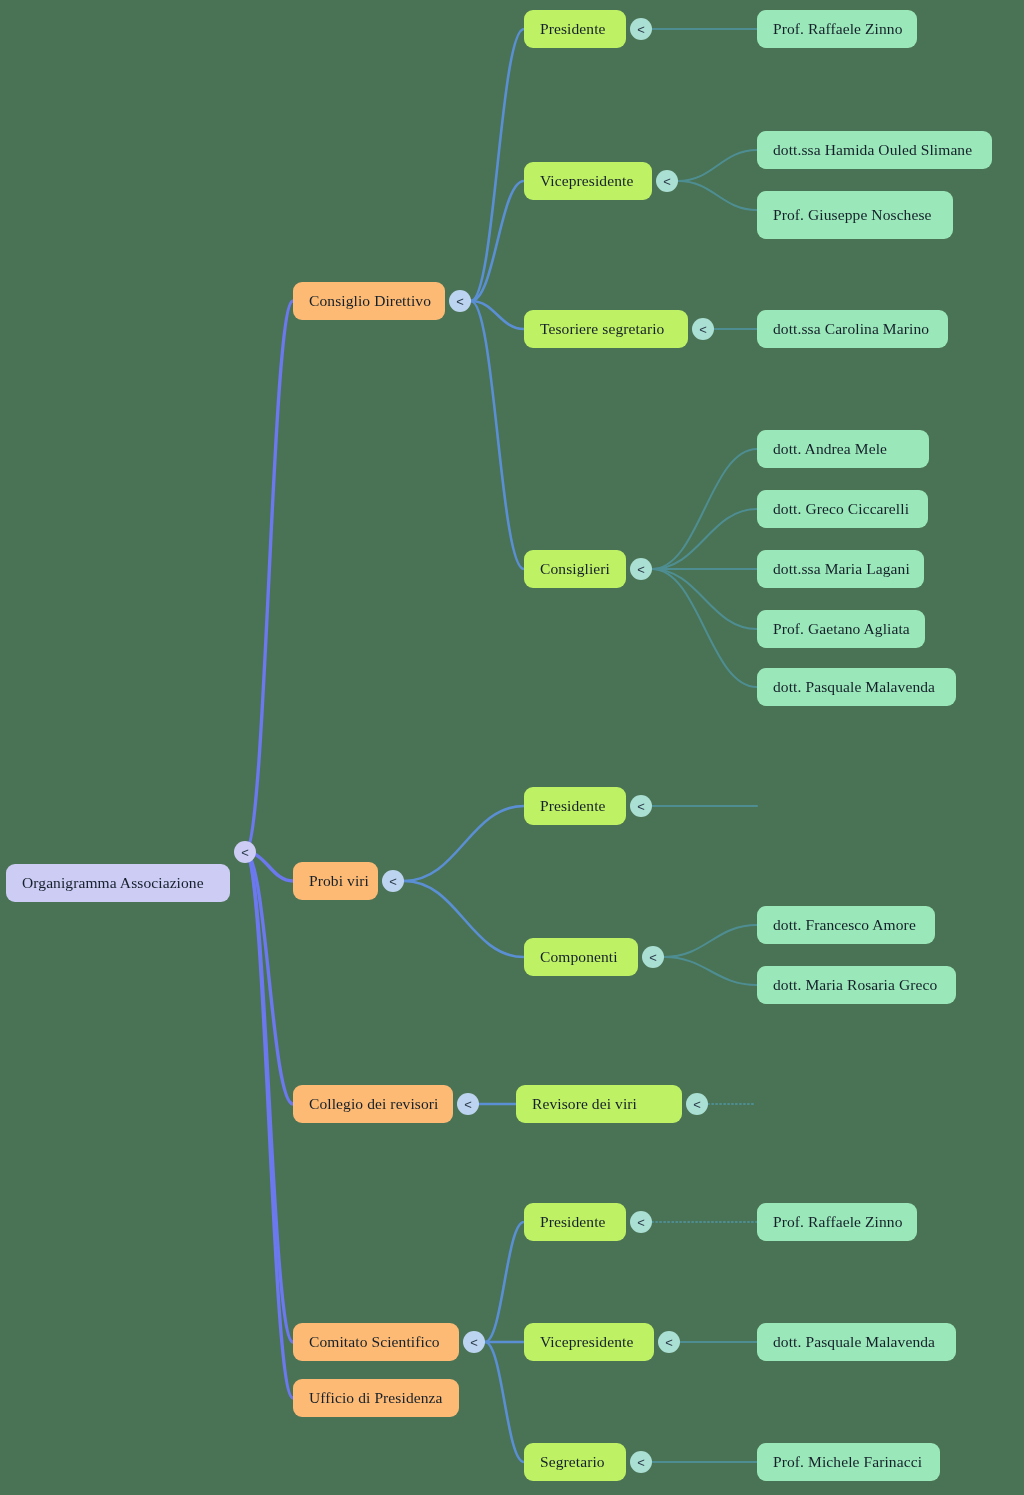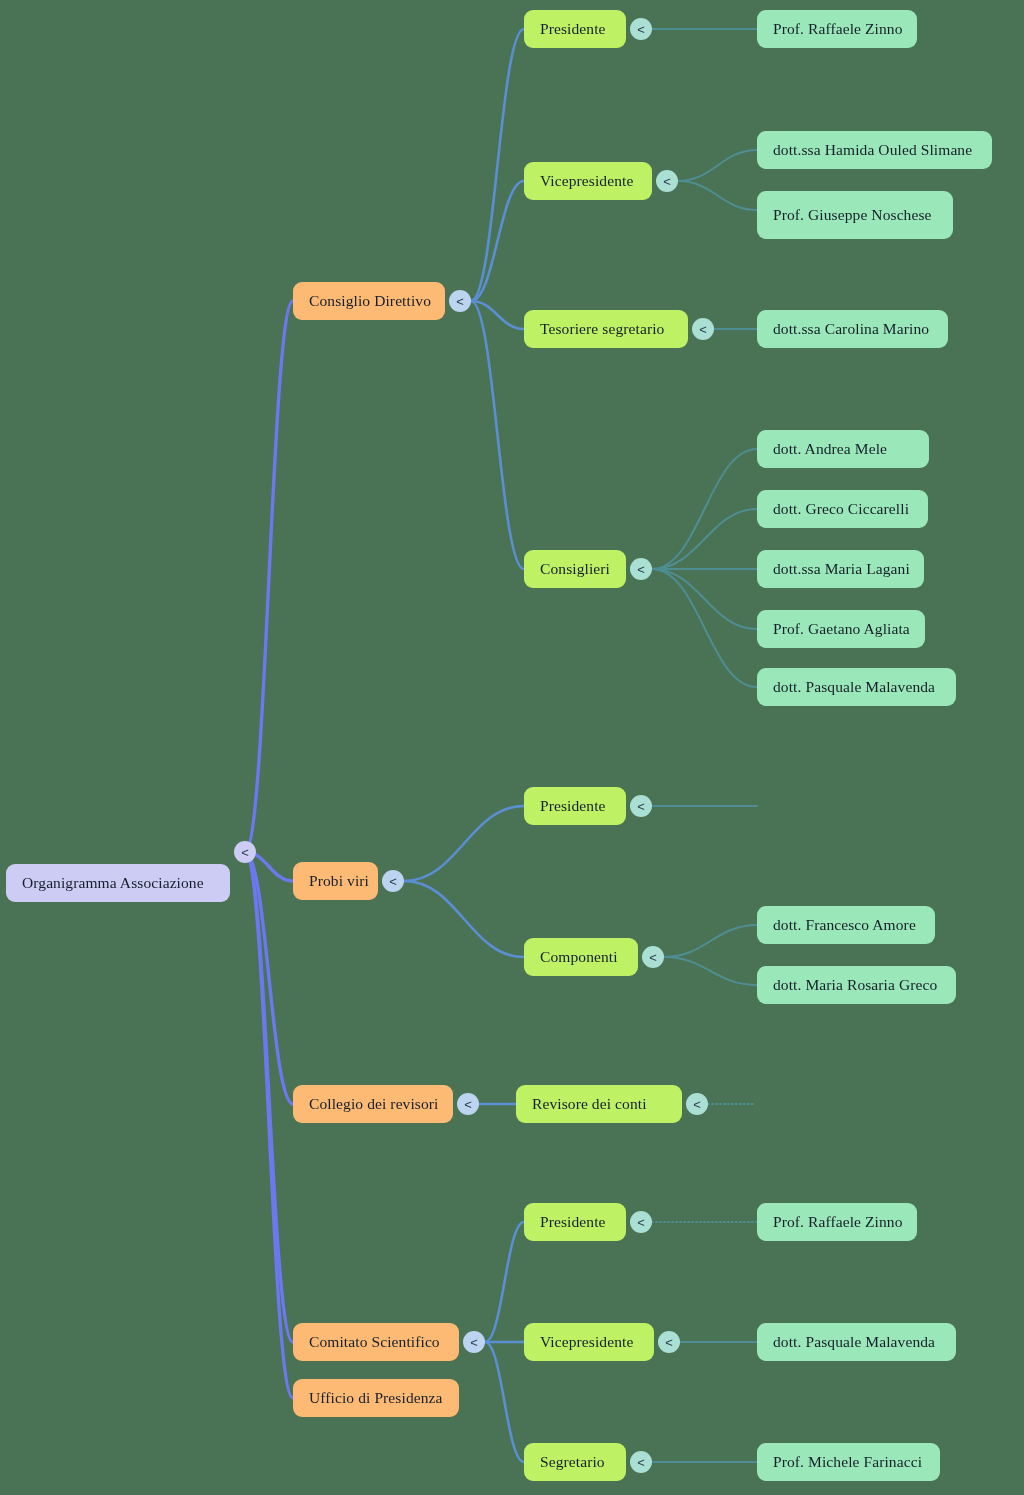--- a/index.html
+++ b/index.html
@@ -173,21 +173,21 @@
       <span>dott. Francesco Amore</span>
     </div>
     <div class="node lvl4" style="left: 757px; top: 966px; width: 199px; height: 38px;">
       <span>dott. Maria Rosaria Greco</span>
     </div>
     <div class="node lvl2" style="left: 293px; top: 1085px; width: 160px; height: 38px; text-align: center;">
       <span>Collegio dei revisori</span>
     </div>
     <div class="badge b-lvl2" style="left: 457px; top: 1093px;">&lt;</div>
     <div class="node lvl3" style="left: 516px; top: 1085px; width: 166px; height: 38px;">
-      <span>Revisore dei conti</span>
+      <span>Revisore dei viri</span>
     </div>
     <div class="badge b-lvl3" style="left: 686px; top: 1093px;">&lt;</div>
     <div class="node lvl2" style="left: 293px; top: 1323px; width: 166px; height: 38px;">
       <span>Comitato Scientifico</span>
     </div>
     <div class="badge b-lvl2" style="left: 463px; top: 1331px;">&lt;</div>
     <div class="node lvl3" style="left: 524px; top: 1203px; width: 102px; height: 38px;">
       <span>Presidente</span>
     </div>
     <div class="badge b-lvl3" style="left: 630px; top: 1211px;">&lt;</div>

